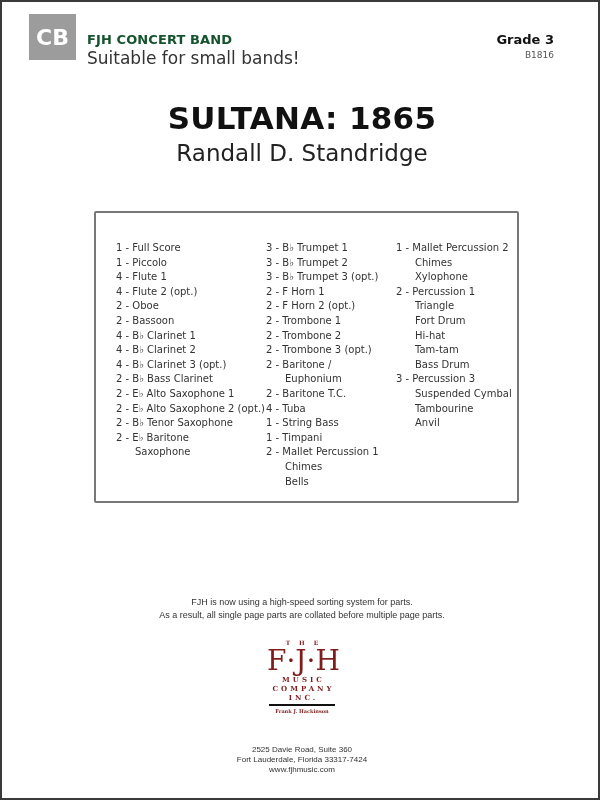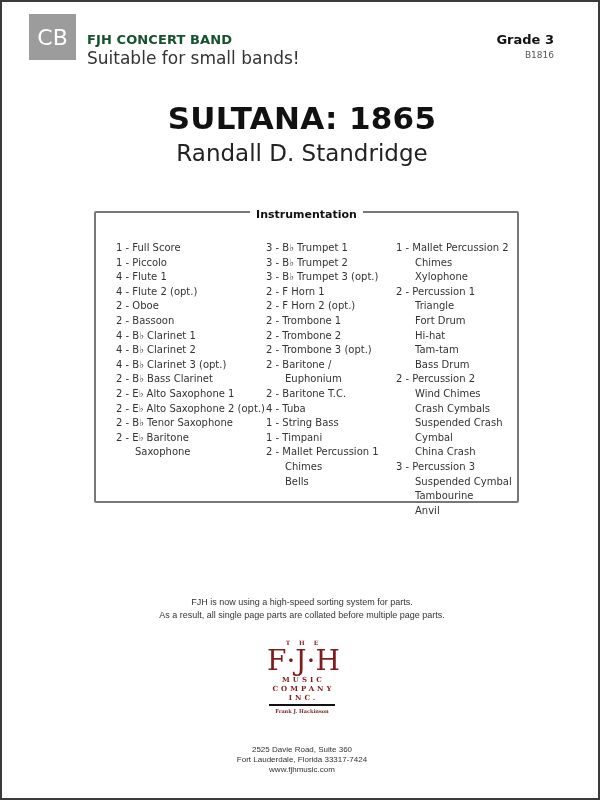--- a/index.html
+++ b/index.html
@@ -4,21 +4,21 @@
   <style>
     * { box-sizing: border-box; margin: 0; padding: 0; }
     html, body { width: 600px; height: 800px; background: #ffffff; overflow: hidden; }
     body { font-family: "Liberation Sans", "DejaVu Sans", sans-serif; color: #1a1a1a; }
     .page {
       position: absolute; left: 0; top: 0; width: 600px; height: 800px;
       border: 2px solid #3a3a3a; background: #fff;
     }
     .cb-logo {
       position: absolute; left: 27px; top: 12px; width: 47px; height: 46px;
-      background: #9c9c9c; color: #fff; font-weight: normal; font-size: 22px;
+      background: #9c9c9c; color: #fff; font-weight: bold; font-size: 22px;
       display: flex; align-items: center; justify-content: center; letter-spacing: 0px;
       font-family: "DejaVu Sans", sans-serif;
     }
     .series-title {
       position: absolute; left: 85px; top: 30px; font-size: 13px; font-weight: bold;
       font-family: "DejaVu Sans", sans-serif; letter-spacing: 0.1px; color: #14532d;
     }
     .series-sub {
       position: absolute; left: 85px; top: 46px; font-size: 17px; color: #333;
       font-family: "DejaVu Sans", sans-serif;
@@ -86,23 +86,20 @@
   </div>
   <div class="series-title">FJH CONCERT BAND</div>
   <div class="series-sub">Suitable for small bands!</div>
   <div class="grade">Grade 3</div>
   <div class="catalog">B1816</div>
 
   <div class="title">SULTANA: 1865</div>
   <div class="composer">Randall D. Standridge</div>
 
   <div class="instr-box">
-    <div class="instr-legend">
-      <span>Instrumentation</span>
-    </div>
     <div class="col col1">
         <div class="item"><span>1 - Full Score</span></div>
         <div class="item"><span>1 - Piccolo</span></div>
         <div class="item"><span>4 - Flute 1</span></div>
         <div class="item"><span>4 - Flute 2 (opt.)</span></div>
         <div class="item"><span>2 - Oboe</span></div>
         <div class="item"><span>2 - Bassoon</span></div>
         <div class="item"><span>4 - B♭ Clarinet 1</span></div>
         <div class="item"><span>4 - B♭ Clarinet 2</span></div>
         <div class="item"><span>4 - B♭ Clarinet 3 (opt.)</span></div>
@@ -124,21 +121,20 @@
         <div class="item"><span>2 - Baritone /</span><span class="sub">Euphonium</span></div>
         <div class="item"><span>2 - Baritone T.C.</span></div>
         <div class="item"><span>4 - Tuba</span></div>
         <div class="item"><span>1 - String Bass</span></div>
         <div class="item"><span>1 - Timpani</span></div>
         <div class="item"><span>2 - Mallet Percussion 1</span><span class="sub">Chimes</span><span class="sub">Bells</span></div>
       </div>
     <div class="col col3">
         <div class="item"><span>1 - Mallet Percussion 2</span><span class="sub">Chimes</span><span class="sub">Xylophone</span></div>
         <div class="item"><span>2 - Percussion 1</span><span class="sub">Triangle</span><span class="sub">Fort Drum</span><span class="sub">Hi-hat</span><span class="sub">Tam-tam</span><span class="sub">Bass Drum</span></div>
-        <div class="item"><span>2 - Percussion 2</span><span class="sub">Wind Chimes</span><span class="sub">Crash Cymbals</span><span class="sub">Suspended Crash</span><span class="sub">Cymbal</span><span class="sub">China Crash</span></div>
         <div class="item"><span>3 - Percussion 3</span><span class="sub">Suspended Cymbal</span><span class="sub">Tambourine</span><span class="sub">Anvil</span></div>
       </div>
   </div>
 
   <div class="notice">
     <div>FJH is now using a high-speed sorting system for parts.</div>
     <div>As a result, all single page parts are collated before multiple page parts.</div>
   </div>
 
   <div class="fjh-logo">

